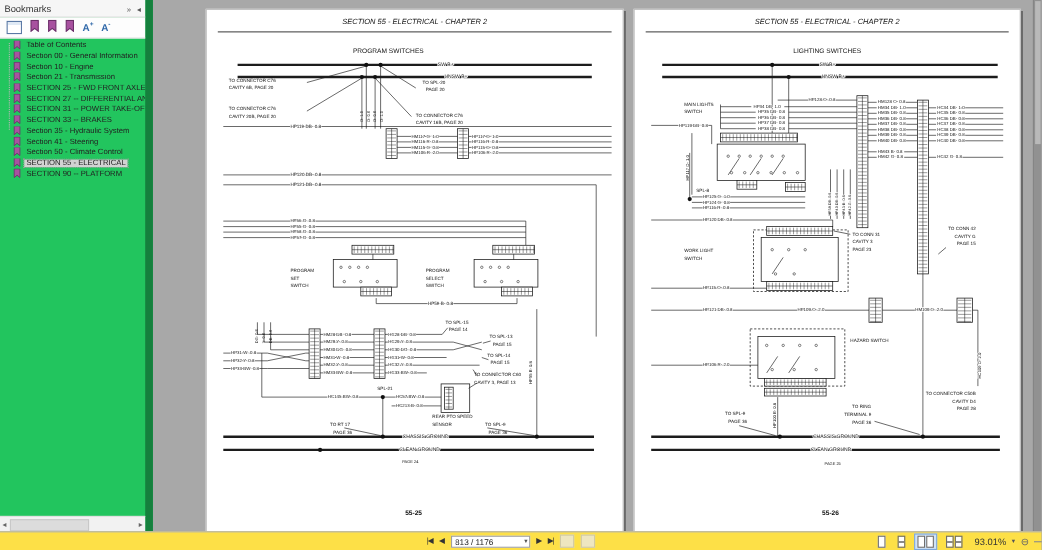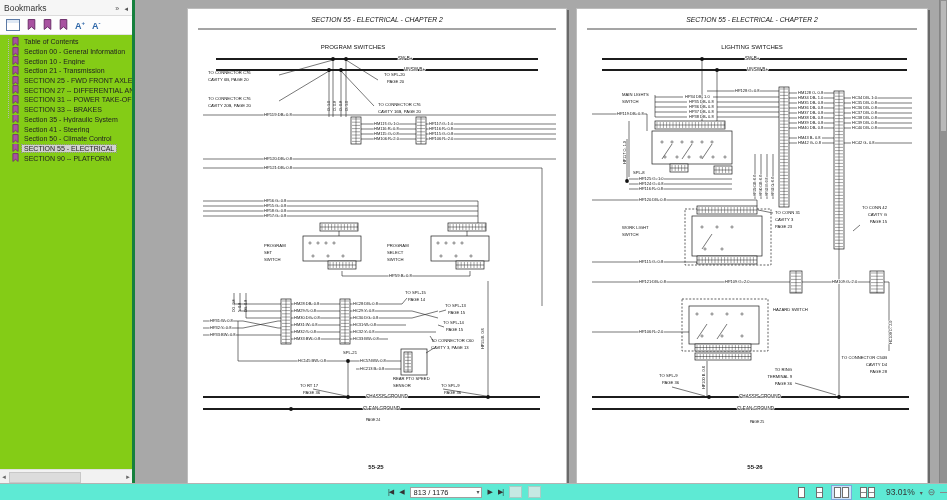--- a/index.html
+++ b/index.html
@@ -1,18 +1,18 @@
 <!DOCTYPE html>
 <html><head>
 <meta charset="utf-8">
 <style>
   html,body{margin:0;padding:0;}
   body{width:947px;height:500px;overflow:hidden;background:#a8a8a8;font-family:"Liberation Sans",sans-serif;position:relative;}
   
-  .panel{position:absolute;left:0;top:0;width:132px;height:483px;background:#84cc16;border-right:3px solid #15803d;z-index:2;}
+  .panel{position:absolute;left:0;top:0;width:132px;height:483px;background:#22c55e;border-right:7px solid #15803d;z-index:2;}
   .panel-header{height:15px;display:flex;justify-content:space-between;align-items:center;padding:0 4px;background:#f6f6f6;border-bottom:1px solid #dcdcdc;font-size:8.5px;color:#333;}
   .hdr-icons span{font-size:7px;color:#555;margin-left:3px;cursor:default;}
   .panel-toolbar{height:18px;display:flex;align-items:center;gap:7px;padding:0 6px;border-bottom:1px solid #e3e3e3;background:#fdfdfd;}
   .tb-panel{width:12px;height:10px;border:1px solid #5b79a5;background:linear-gradient(#dfe9f5 30%,#fff 30%);}
   .tb-atext{font-size:9px;font-weight:bold;color:#2e67a8;line-height:1;}
   .tb-atext sup{font-size:6px;}
   .panel-list{position:absolute;top:35px;bottom:13px;left:0;right:0;overflow:hidden;padding-top:2px;}
   .panel-list::before{content:"";position:absolute;left:8px;top:4px;bottom:352px;border-left:1px dotted #b5b5b5;}
   .bm-item{display:flex;align-items:center;height:9.7px;padding-left:12px;font-size:7px;color:#222;white-space:nowrap;overflow:hidden;cursor:default;position:relative;}
   .bm-item svg{flex:none;margin-right:3px;}
@@ -26,21 +26,21 @@
   .doc{position:absolute;left:133px;top:0;width:814px;height:483px;background:#a8a8a8;overflow:hidden;}
   .page{position:absolute;top:8px;background:#fff;box-shadow:2px 2px 0 rgba(55,55,55,.55);border:1px solid #bdbdbd;}
   #page0{left:54px;width:378px;height:475px;}
   #page1{left:443px;width:350px;height:475px;}
   .page svg{display:block;}
   .page svg text{font-family:"Liberation Sans","DejaVu Sans",sans-serif;fill:#111;}
   .halo{paint-order:stroke;stroke:#fff;stroke-width:1.3px;}
   .doc-vscroll{position:absolute;right:0;top:0;width:7px;height:483px;background:#919191;border-left:1px solid #858585;}
   .doc-vthumb{margin:1px;height:130px;background:#b9b9b9;}
   
-  .statusbar{position:absolute;left:0;top:483px;width:947px;height:17px;background:#5eead4;border-top:1px solid #b3b3b3;font-size:8px;color:#444;z-index:3;}
+  .statusbar{position:absolute;left:0;top:483px;width:947px;height:17px;background:#fde047;border-top:1px solid #b3b3b3;font-size:8px;color:#444;z-index:3;}
   .nav{position:absolute;left:388px;top:0;height:16px;display:flex;align-items:center;gap:6px;}
   .navg{font-size:7px;color:#333;letter-spacing:-1px;cursor:default;}
   .page-field{position:relative;width:72px;height:11px;}
   .page-field input{width:100%;height:100%;box-sizing:border-box;border:1px solid #a0a0a0;background:#fff;font-size:7.5px;padding:0 10px 0 3px;font-family:inherit;color:#222;}
   .field-caret{position:absolute;right:2px;top:1px;font-size:6px;color:#555;}
   .hist{width:11px;height:10px;border:1px solid #c2c2c2;background:#e9e9e9;opacity:.75;}
   .view{position:absolute;left:795px;top:0;height:16px;display:flex;align-items:center;gap:5px;}
   .vi{display:flex;gap:1px;padding:1px 2px;border:1px solid transparent;cursor:default;}
   .vi.active{background:#cfe3f7;border-color:#7da7d9;}
   .pg{width:5px;height:9px;background:#fff;border:1px solid #6f6f6f;}

